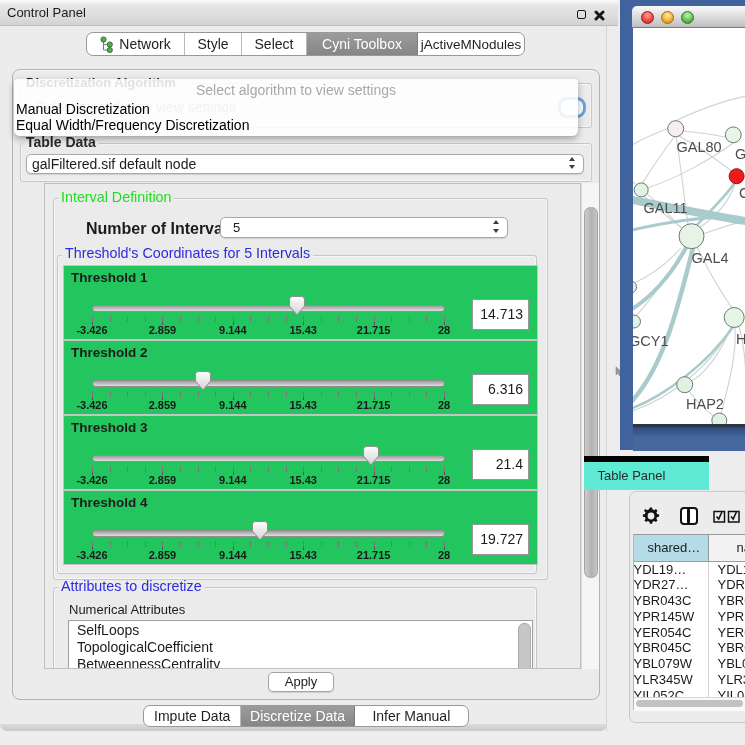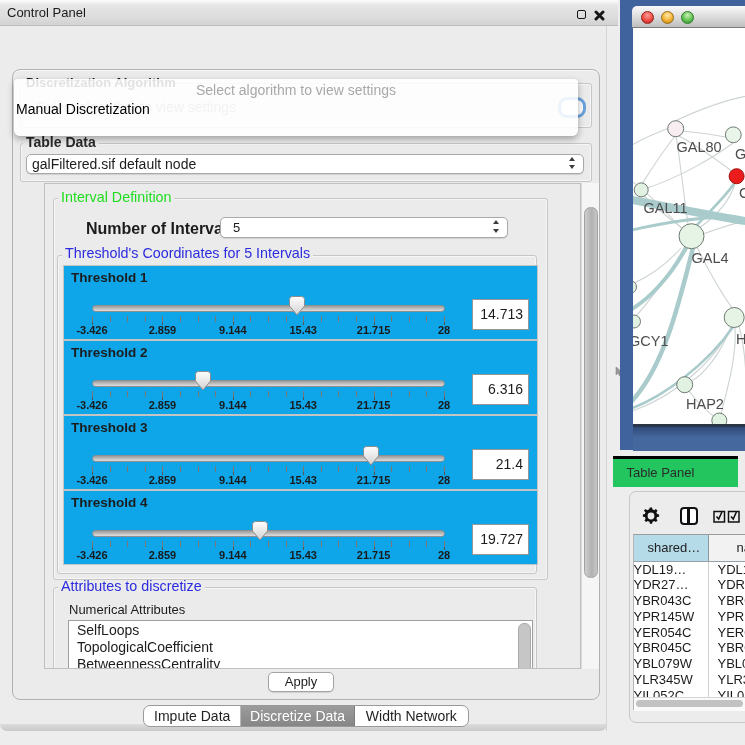--- a/index.html
+++ b/index.html
@@ -9,21 +9,21 @@
 .gtitle{position:absolute;background:#ebebeb;padding:0 3px;line-height:13px;white-space:nowrap}
 .combo{position:absolute;background:#fff;border:1px solid #a9a9a9;border-radius:5px;box-shadow:0 1px 1px rgba(0,0,0,.12)}
 .spin{position:absolute;right:7px;width:7px}
 .spin b,.spin i{position:absolute;left:0;width:0;height:0;border-left:3.5px solid transparent;border-right:3.5px solid transparent}
 .spin b{border-bottom:4.5px solid #3c3c3c}
 .spin i{border-top:4.5px solid #3c3c3c}
 .tabbar{position:absolute;background:#fff;border:1px solid #999;border-radius:7px;display:flex;overflow:hidden}
 .seg{height:100%;display:flex;align-items:center;justify-content:center;color:#1f1f1f;border-right:1px solid #b9b9b9;box-sizing:border-box}
 .seg:last-child{border-right:none}
 .seg.sel{background:linear-gradient(#9c9c9c,#868686);color:#fff;border-right:1px solid #7d7d7d}
-.throw{position:absolute;left:18px;width:473px;height:73px;border:1px solid #c4c4c4;background:#0ea5e9}
+.throw{position:absolute;left:18px;width:473px;height:73px;border:1px solid #c4c4c4;background:#22c55e}
 .tlabel{position:absolute;left:7px;top:4px;font-weight:bold;font-size:13.5px}
 .track{position:absolute;left:28px;top:39px;width:351px;height:5px;border:1px solid #8f8f8f;border-radius:4px;background:linear-gradient(#9d9d9d,#dedede)}
 .ticksm{position:absolute;left:28px;top:50px;width:354px;height:6px;background:repeating-linear-gradient(90deg,#777 0,#777 1px,transparent 1px,transparent 17.6px)}
 .tickbg{position:absolute;left:28px;top:50px;width:354px;height:9px;background:repeating-linear-gradient(90deg,#555 0,#555 1px,transparent 1px,transparent 70.4px)}
 .slbl{position:absolute;top:58px;font-weight:bold;font-size:11px;color:#1a1a1a;transform:translateX(-50%)}
 .vfield{position:absolute;left:408px;top:33px;width:50px;height:29px;background:#fff;border:1px solid #979797;text-align:right;padding-right:5px;line-height:29px;font-size:14px}
 .thumb{position:absolute;top:30px}
 .litem{padding-left:8px;line-height:17px;white-space:nowrap;font-size:14px}
 .row{display:flex;height:15.8px;line-height:15.8px;font-size:13px;color:#1b1b1b}
 .c1{flex:none;width:74px;border-right:1px solid #d2d2d2;overflow:hidden;white-space:nowrap}
@@ -36,20 +36,38 @@
   <div class="abs" style="left:7px;top:0;line-height:25px;color:#1a1a1a">Control Panel</div>
   <div class="abs" style="left:577px;top:10px;width:6.5px;height:7px;border:1.8px solid #161616;border-radius:2px"></div>
   <svg class="abs" style="left:594px;top:10px" width="11" height="11">
         <path d="M2 2 L9 9 M9 2 L2 9" stroke="#161616" stroke-width="3" stroke-linecap="round"></path>
       </svg>
 </div>
 <div class="abs" style="left:0;top:26px;width:607px;height:705px;background:#ececec;border-radius:0 0 8px 8px"></div>
 <div class="abs" style="left:0;top:724px;width:607px;height:7px;background:linear-gradient(#dcdcdc,#c9c9c9);border-radius:0 0 8px 8px"></div>
 <div class="abs" style="left:606px;top:26px;width:1px;height:705px;background:#d4d4d4"></div>
 
+<div class="tabbar" style="left:86px;top:32px;width:437px;height:22px;font-size:14px">
+  <div class="seg" style="width:98px">
+    <svg width="14" height="17" style="margin-right:5px">
+          <g stroke="#7a8089" stroke-width="1.2" fill="none">
+            <path d="M3.5,4 V14 M3.5,8.5 H9.5 M3.5,14 H9.5"></path>
+          </g>
+          <g fill="#55a855" stroke="#2c6e2c" stroke-width="0.9">
+            <circle cx="3.5" cy="3.5" r="2.6"></circle>
+            <circle cx="9.8" cy="8.5" r="2.6"></circle>
+            <circle cx="9.8" cy="14" r="2.6"></circle>
+          </g>
+        </svg>
+    Network</div>
+  <div class="seg" style="width:57px">Style</div>
+  <div class="seg" style="width:65px">Select</div>
+  <div class="seg sel" style="width:111px">Cyni Toolbox</div>
+  <div class="seg" style="width:106px;font-size:13.5px">jActiveMNodules</div>
+</div>
 
 <div class="abs" style="left:12px;top:69px;width:586px;height:629px;background:#ebebeb;border:1px solid #b2b2b2;border-radius:8px;box-shadow:inset 0 1px 0 #f8f8f8"></div>
 
 <div class="groupbox" style="left:20px;top:83px;width:570px;height:43px"></div>
 <div class="abs" style="left:26px;top:75px;font-weight:bold;color:#1a1a1a">Discretization Algorithm</div>
 <div class="abs" style="left:36px;top:99px;font-size:14px;color:#999">Select algorithm to view settings</div>
 <div class="abs" style="left:558px;top:97px;width:22px;height:15px;border:3px solid #6aa2dc;border-radius:9px;background:#fff"></div>
 
 <div class="groupbox" style="left:20px;top:143px;width:570px;height:37px"></div>
 <div class="gtitle" style="left:23px;top:136px;color:#2a2a2a;font-weight:bold;font-size:14px">Table Data</div>
@@ -160,21 +178,21 @@
 </div>
 
 <div class="abs" style="left:581px;top:183px;width:17px;height:486px;background:#f5f5f5;border-left:1px solid #dadada"></div>
 <div class="abs" style="left:584px;top:207px;width:12px;height:369px;border-radius:6.5px;background:linear-gradient(90deg,#cdcdcd,#b2b2b2 55%,#c6c6c6);border:1px solid #a2a2a2"></div>
 
 <div class="abs" style="left:268px;top:672px;width:64px;height:18px;background:#fff;border:1px solid #a3a3a3;border-radius:5px;text-align:center;line-height:18px;box-shadow:0 1px 1px rgba(0,0,0,.12)">Apply</div>
 
 <div class="tabbar" style="left:143px;top:705px;width:324px;height:20px;font-size:14px">
   <div class="seg" style="width:98px">Impute Data</div>
   <div class="seg sel" style="width:114px">Discretize Data</div>
-  <div class="seg" style="width:114px">Width Network</div>
+  <div class="seg" style="width:114px">Infer Manual</div>
 </div>
 
 <svg class="abs" style="left:614px;top:366px" width="10" height="12">
       <path d="M2,1 L2,9 L4,7 L5.5,10 L7,9.2 L5.6,6.4 L8,6 Z" fill="#9a9a9a" stroke="#777" stroke-width="0.5"></path>
     </svg>
 
 <div class="abs" style="left:620px;top:0;width:125px;height:450px;background:#40639d"></div>
 <div class="abs" style="left:632px;top:6px;width:113px;height:21px;background:linear-gradient(#fafafa,#bfbfbf);border-bottom:1px solid #7a7a7a;border-radius:5px 0 0 0"></div>
 <div class="abs" style="left:641.3px;top:11.3px;width:11px;height:11px;border-radius:50%;background:radial-gradient(circle at 50% 30%,#ff9d96,#ee4b42 55%,#b02118);border:0.5px solid #92201c"></div>
 <div class="abs" style="left:661px;top:11.3px;width:11px;height:11px;border-radius:50%;background:radial-gradient(circle at 50% 30%,#ffe9a8,#f2b235 55%,#c07c12);border:0.5px solid #996d14"></div>
@@ -231,21 +249,21 @@
   <text x="58.5" y="234.5">GAL4</text>
   <text x="-4" y="317.5">GCY1</text>
   <text x="102.9" y="316">H</text>
   <text x="53" y="380.5">HAP2</text>
  </g>
 </svg>
 </div>
 <div class="abs" style="left:632.5px;top:423.5px;width:112.5px;height:3.5px;background:#2a3547"></div>
 <div class="abs" style="left:632.5px;top:427px;width:112.5px;height:23.5px;background:linear-gradient(#2f4a77,#45689f 45%,#45689f)"></div>
 
-<div class="abs" style="left:613px;top:455.5px;width:124.5px;height:28px;background:#22c55e;border-top:3px solid #000000">
+<div class="abs" style="left:584px;top:455.5px;width:124.5px;height:28px;background:#5eead4;border-top:6px solid #000000">
  <div style="padding-left:13.5px;line-height:28px;font-size:13px;color:#2c2c2c">Table Panel</div>
 </div>
 <div class="abs" style="left:629px;top:490.5px;width:120px;height:230px;background:#ececec;border:1px solid #c8c8c8;border-radius:7px"></div>
 
 <svg class="abs" style="left:642px;top:507px" width="18" height="18" viewBox="0 0 18 18">
       <path fill="#111" fill-rule="evenodd" d="M9 5.6 A3.4 3.4 0 1 0 9 12.4 A3.4 3.4 0 1 0 9 5.6 M7.9 0.5 h2.2 l0.4 2 a6.6 6.6 0 0 1 1.7 0.7 l1.7-1.1 1.6 1.6-1.1 1.7 a6.6 6.6 0 0 1 0.7 1.7 l2 0.4 v2.2 l-2 0.4 a6.6 6.6 0 0 1-0.7 1.7 l1.1 1.7-1.6 1.6-1.7-1.1 a6.6 6.6 0 0 1-1.7 0.7 l-0.4 2 h-2.2 l-0.4-2 a6.6 6.6 0 0 1-1.7-0.7 l-1.7 1.1-1.6-1.6 1.1-1.7 a6.6 6.6 0 0 1-0.7-1.7 l-2-0.4 v-2.2 l2-0.4 a6.6 6.6 0 0 1 0.7-1.7 L1.9 3.7 3.5 2.1 5.2 3.2 a6.6 6.6 0 0 1 1.7-0.7 Z"></path>
     </svg>
 <div class="abs" style="left:679.5px;top:506.5px;width:14px;height:14px;border:2.6px solid #111;border-radius:4px;background:#fff">
   <div style="position:absolute;left:5.7px;top:0;width:2.6px;height:14px;background:#111"></div>
 </div>
@@ -300,14 +318,15 @@
         <div class="c2">YIL052C</div>
       </div>
   <div class="abs" style="left:0;top:162px;width:113px;height:13px;background:#fafafa;border-top:1px solid #d5d5d5">
     <div class="abs" style="left:2px;top:2px;width:107px;height:7px;background:#c2c2c2;border-radius:3.5px"></div>
   </div>
 </div>
 
 <div class="abs" style="left:14px;top:79px;width:564px;height:57px;background:rgba(255,255,255,0.87);border-radius:4px 4px 6px 6px;box-shadow:0 3px 7px rgba(0,0,0,0.33)">
   <div class="abs" style="left:0;top:3px;width:564px;text-align:center;color:#a8a8a8;font-size:14px">Select algorithm to view settings</div>
   <div class="abs" style="left:2px;top:22px;font-weight:normal;color:#000;font-size:14px">Manual Discretization</div>
+  <div class="abs" style="left:2px;top:38px;color:#000;font-size:14px">Equal Width/Frequency Discretization</div>
 </div>
 
 </div>
 </body></html>

